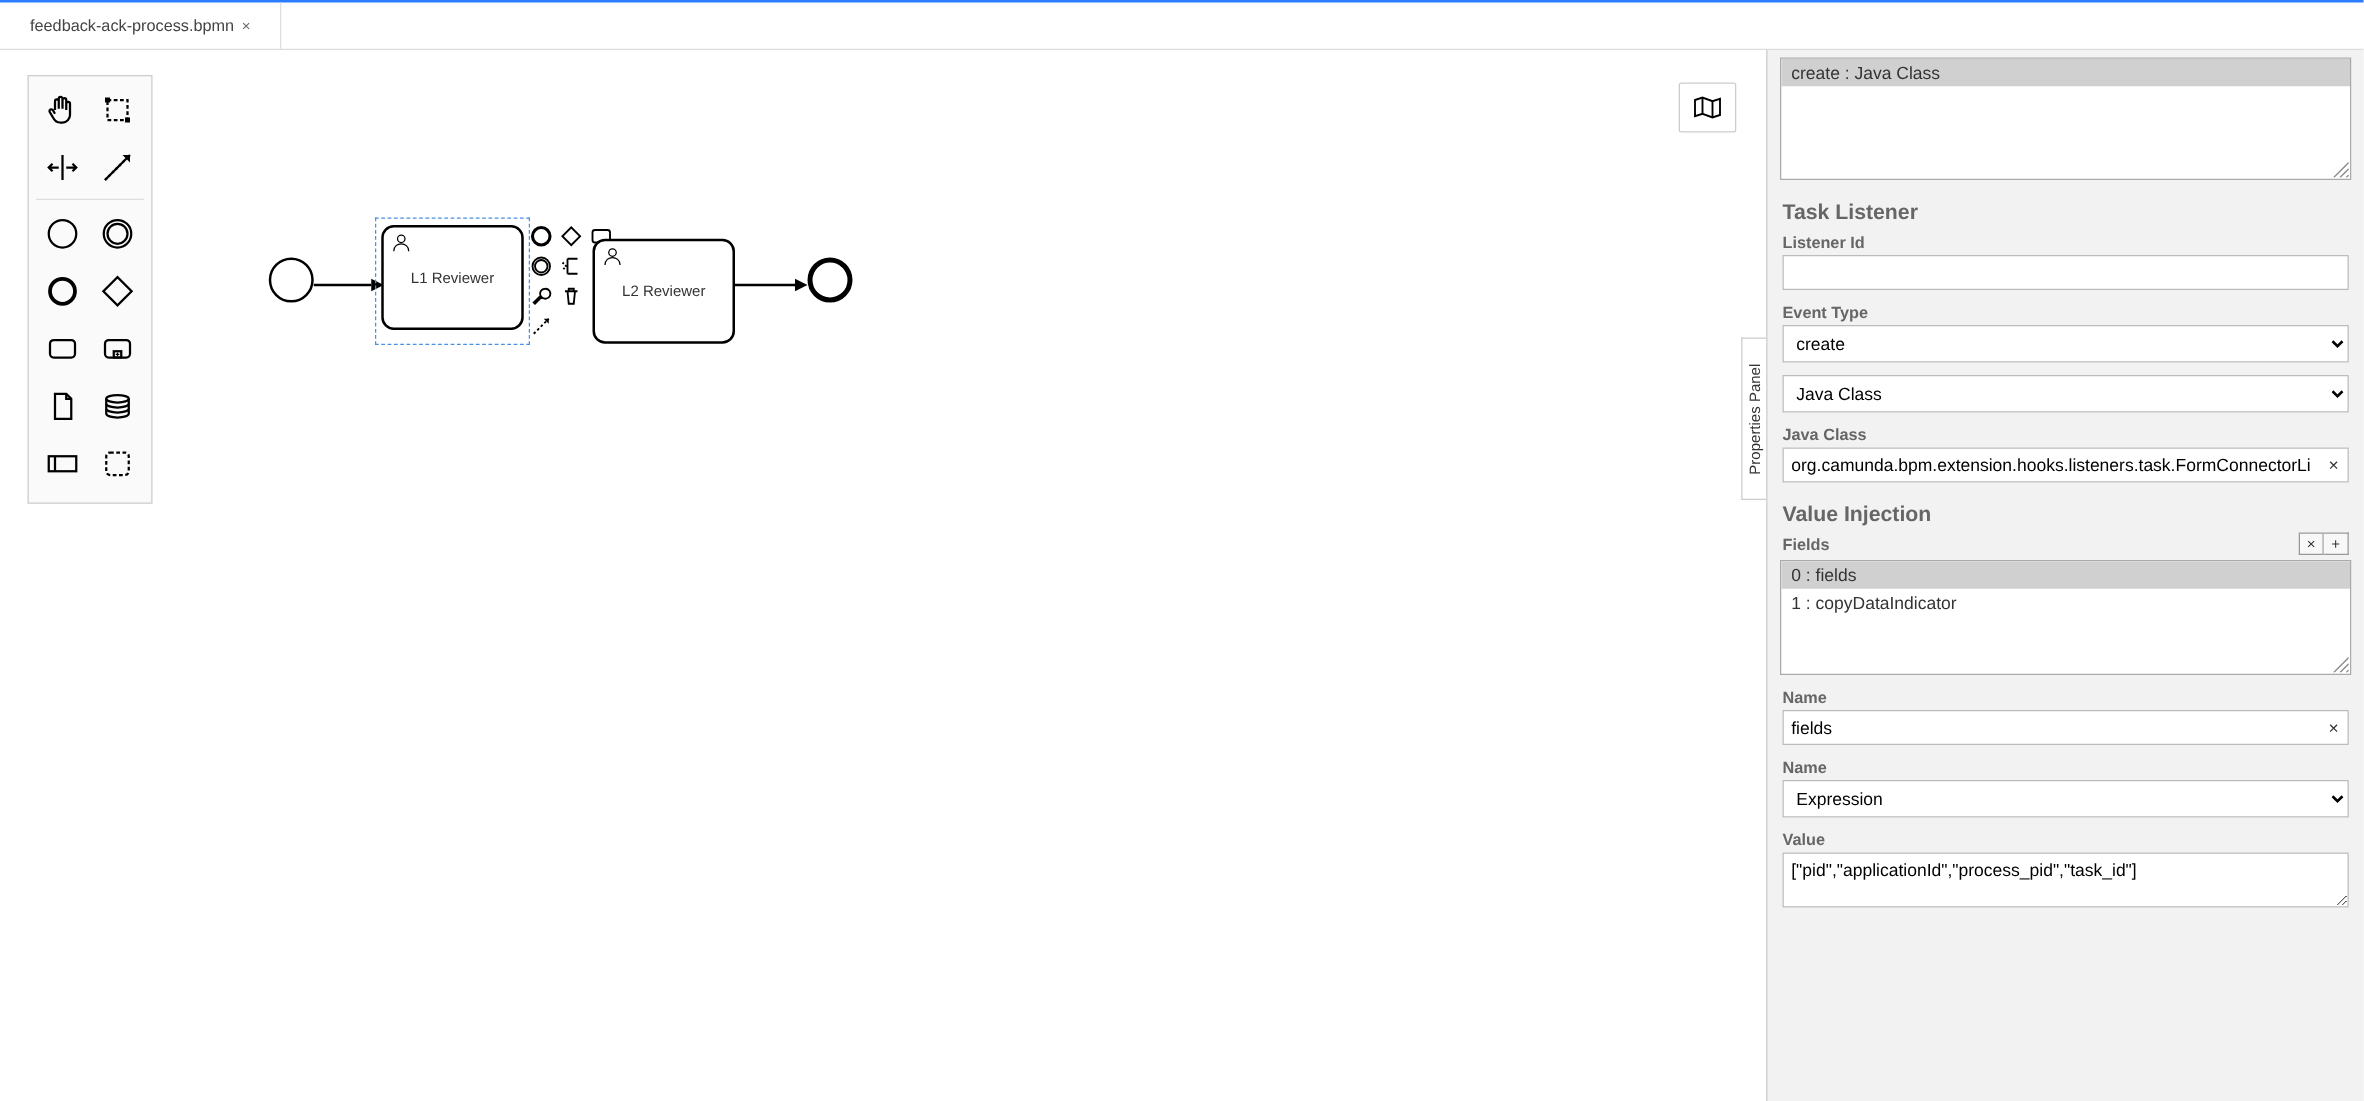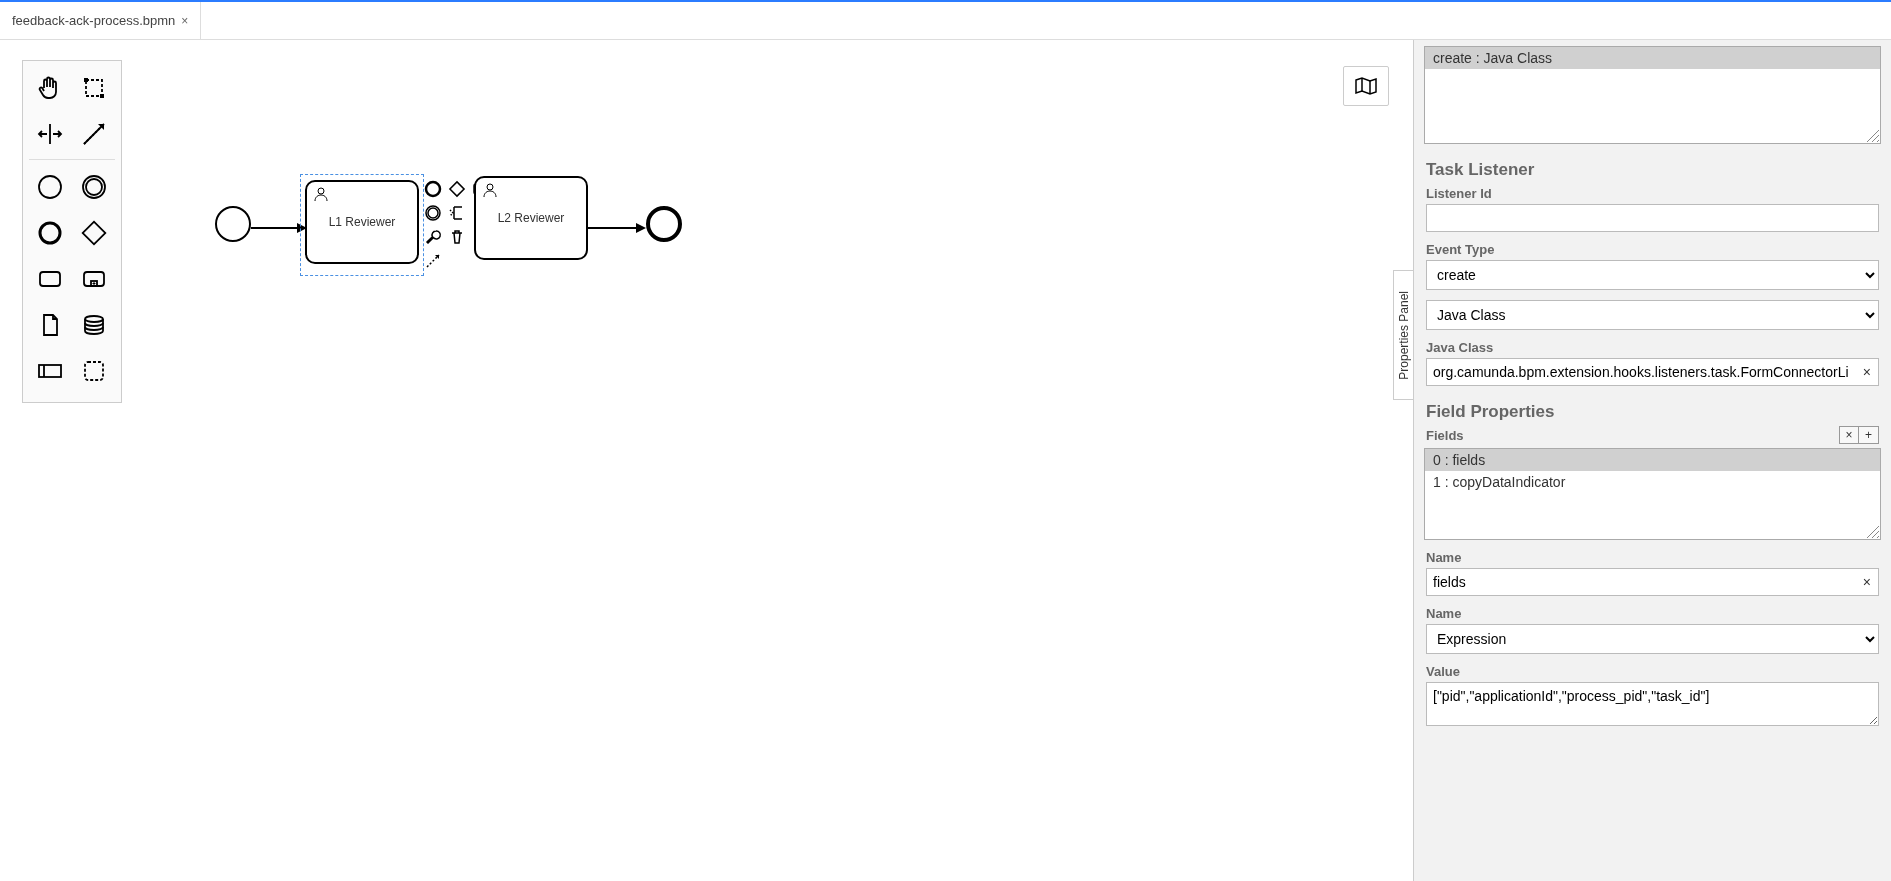--- a/index.html
+++ b/index.html
@@ -1,20 +1,20 @@
 <!DOCTYPE html>
 <html><head>
 <meta charset="utf-8">
 <style>
 * { box-sizing: border-box; margin: 0; padding: 0; }
 html, body { width: 100%; height: 100%; font-family: Arial, Helvetica, sans-serif; font-size: 14px; color: #333; background: #fff; overflow: hidden; }
 
 
 .tabs { height: 40px; border-top: 2px solid #2b7cff; border-bottom: 1px solid #ddd; display: flex; align-items: stretch; background: #fff; }
-.tab { display: flex; align-items: center; padding: 0 12px; border-right: 1px solid #ddd; font-size: 13px; color: #444; cursor: pointer; }
+.tab { display: flex; align-items: center; padding: 0 24px; border-right: 1px solid #ddd; font-size: 13px; color: #444; cursor: pointer; }
 .tab-close { margin-left: 6px; font-size: 12px; color: #666; cursor: pointer; }
 
 
 .workspace { position: absolute; top: 40px; left: 0; right: 0; bottom: 0; }
 
 
 .palette { position: absolute; top: 20px; left: 22px; width: 100px; border: 1px solid #ccc; background: #fafafa; padding: 6px; }
 .pal-row { display: flex; justify-content: space-between; margin-bottom: 4px; }
 .pal-btn { width: 42px; height: 42px; display: flex; align-items: center; justify-content: center; color: #000; cursor: pointer; }
 .pal-btn svg { width: 28px; height: 28px; stroke: #000; fill: none; stroke-width: 1.8; }
@@ -147,21 +147,21 @@
         </div>
       <div class="cp"></div>
       <div class="cp">
           <svg viewBox="0 0 18 18">
             <path d="M3 15L15 3" stroke-dasharray="2 2"></path>
             <polygon points="11,3 15,3 15,7" fill="#000" stroke="none"></polygon>
           </svg>
         </div>
     </div>
 
-    <div class="bpmn-node task" style="left:451px; top:136px;">
+    <div class="bpmn-node task" style="left:451px; top:151px;">
       <span class="task-user-icon">
         <svg width="16" height="16" viewBox="0 0 16 16">
             <circle cx="8" cy="5" r="3" fill="none" stroke="#000"></circle>
             <path d="M2 15c0-4 3-6 6-6s6 2 6 6" fill="none" stroke="#000"></path>
           </svg>
       </span>
       <span>L2 Reviewer</span>
     </div>
 
     <div class="sequence-flow" style="left:565px; top:182px;">
@@ -316,21 +316,21 @@
     </div>
 
     <div class="field">
       <label class="field-label">Java Class</label>
       <div class="input-with-clear">
         <input type="text" style="padding-right: 24px;" value="org.camunda.bpm.extension.hooks.listeners.task.FormConnectorLi">
         <span class="clear-btn" style="right:8px;">×</span>
       </div>
     </div>
 
-    <div class="section-title">Field Properties</div>
+    <div class="section-title">Value Injection</div>
 
     <div class="fields-header">
       <label class="field-label" style="margin-bottom:0;">Fields</label>
       <div class="fields-actions">
         <div class="mini-btn">×</div>
         <div class="mini-btn">+</div>
       </div>
     </div>
     <div class="listbox">
       <div class="listbox-inner" style="height:90px;">

